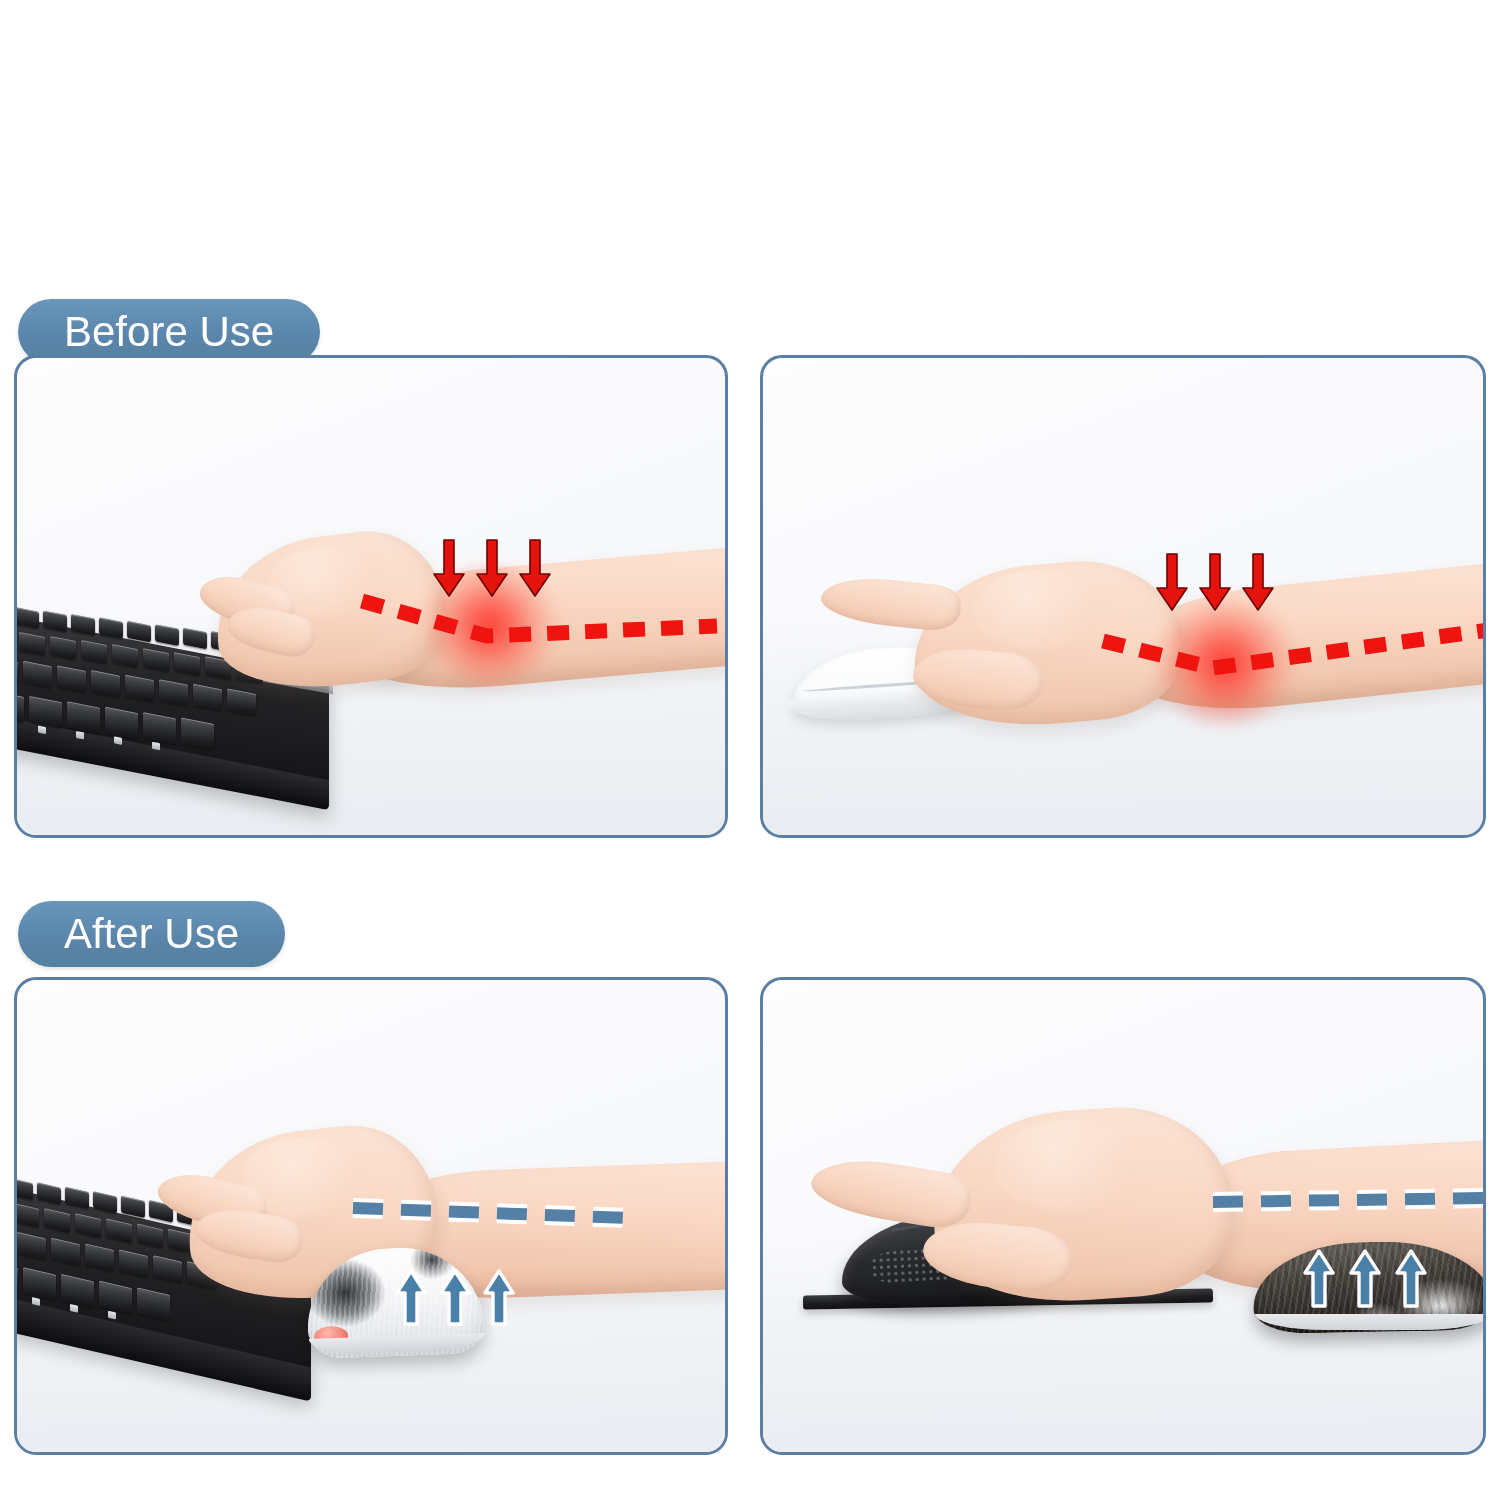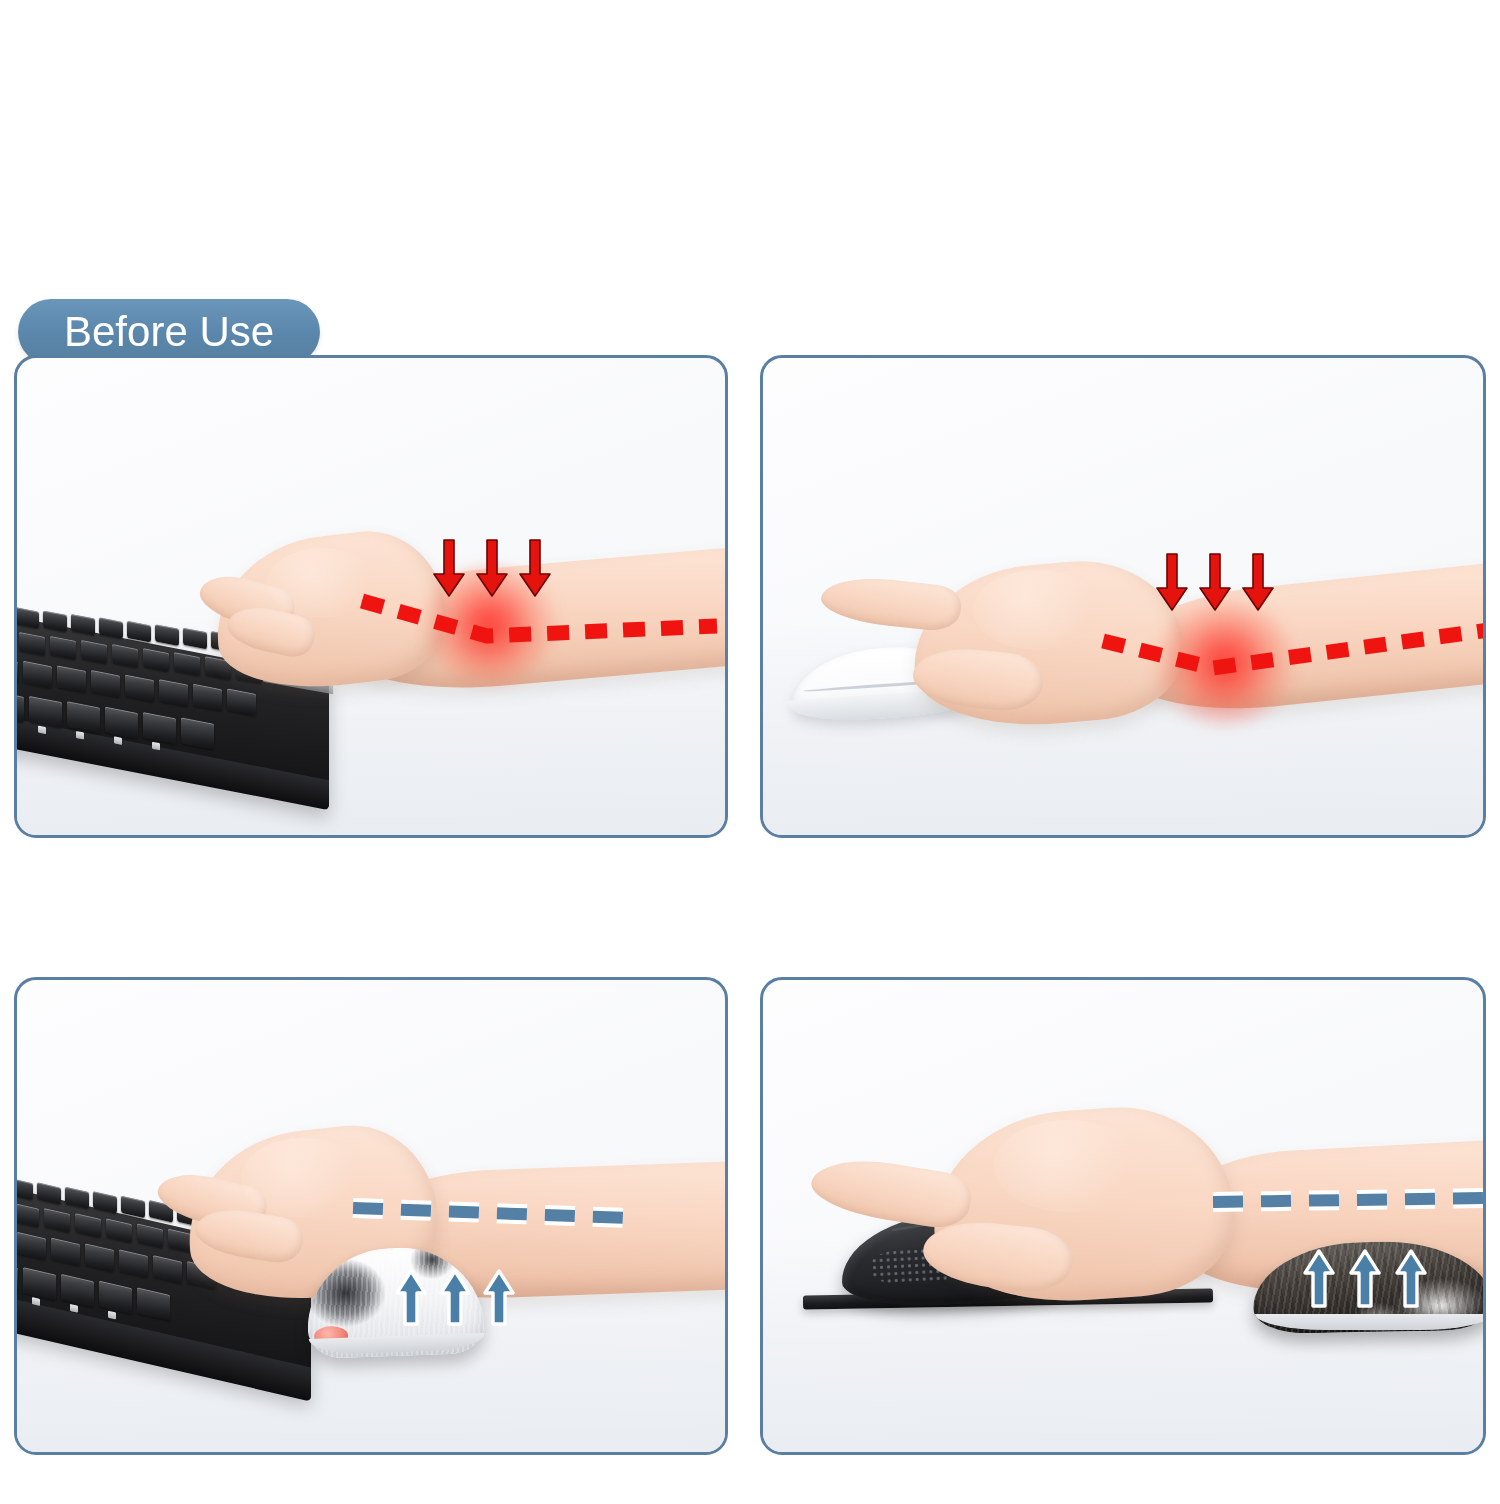--- a/index.html
+++ b/index.html
@@ -173,20 +173,21 @@
   }
   .rest-base { position:absolute; background: linear-gradient(180deg,#e9ebee 0%, #cfd3d8 100%); border-radius: 0 0 30% 30% / 0 0 100% 100%; }
 </style>
 </head>
 <body>
 
 <div class="page">
 
 
   <div class="badge" id="badge-before">Before Use</div>
+  <div class="badge" id="badge-after">After Use</div>
 
   <div class="panel" id="panel-tl">
     <div class="scene">
       <div class="desk"></div>
 
       <div class="keyboard" style="left:-60px; top:228px; width:400px; height:230px;">
         <div class="kb-body" style="left:0; top:56px; width:372px; height:130px; transform: skewY(11deg); border-radius:5px;"></div>
         <div class="kb-front" style="left:0; top:158px; width:372px; height:30px; transform: skewY(11deg);"></div>
         <div class="kb-edge" style="left:306px; top:92px; width:70px; height:10px; transform: skewY(11deg) rotate(-1deg); opacity:.8;"></div>
 

